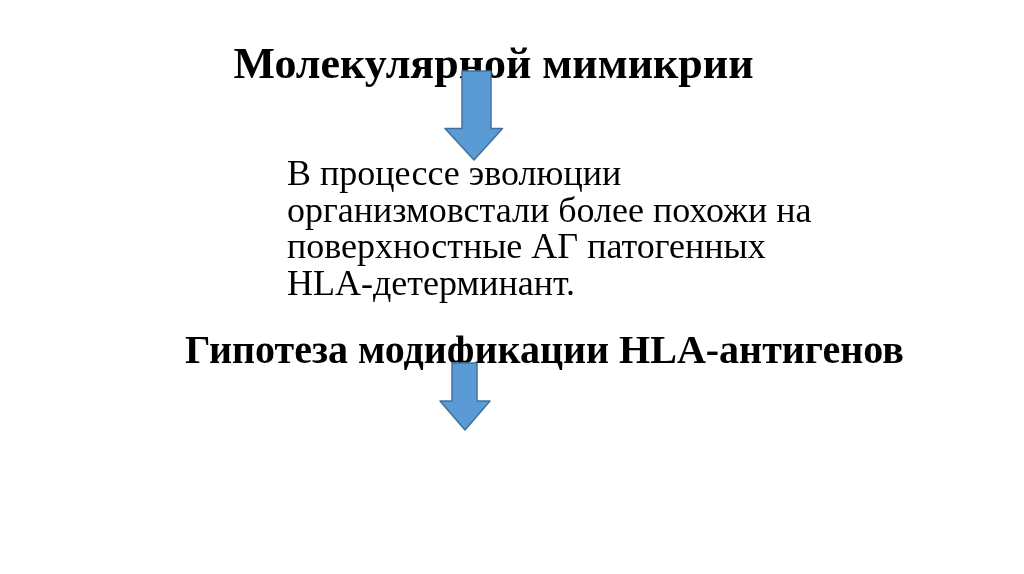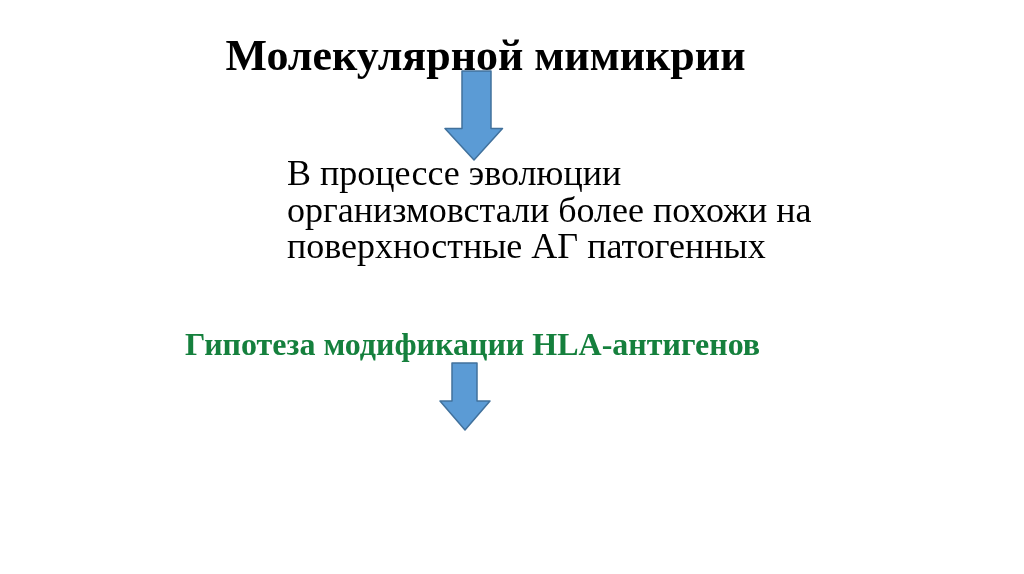--- a/index.html
+++ b/index.html
@@ -17,21 +17,21 @@
     width: 1024px;
     height: 574px;
     background: #ffffff;
     overflow: hidden;
   }
   .title {
     position: absolute;
     top: 22px;
     left: 0;
     width: 955px;
-    margin: 8px;
+    margin: 16px;
     text-align: center;
     font-size: 44px;
     font-weight: bold;
     color: #000000;
     white-space: nowrap;
   }
   .arrow {
     position: absolute;
     display: block;
   }
@@ -43,41 +43,42 @@
     top: 155px;
     font-size: 36px;
     line-height: 36.6px;
     color: #000000;
   }
   .paragraph div { white-space: nowrap; }
   .hypothesis {
     position: absolute;
     left: 185px;
     top: 326px;
-    font-size: 32px;
+    font-size: 40px;
     font-weight: bold;
-    color: #15803d;
+    color: #000000;
     white-space: nowrap;
   }
 </style>
 </head>
 <body>
 
 <div class="slide">
 
   <h1 class="title">Молекулярной мимикрии</h1>
 
   <svg class="arrow arrow-1" width="60" height="91" viewBox="0 0 60 91">
     <polygon points="18,1 47,1 47,58.5 58.5,58.5 30,90 1,58.5 18,58.5" stroke-width="1.5" stroke-linejoin="round" fill="#5B9BD5" stroke="#41719C"></polygon>
   </svg>
 
   <div class="paragraph">
     <div>В процессе эволюции</div>
     <div>организмовстали более похожи на</div>
     <div>поверхностные АГ патогенных</div>
+    <div>HLA-детерминант.</div>
   </div>
 
   <div class="hypothesis">Гипотеза модификации HLA-антигенов</div>
 
   <svg class="arrow arrow-2" width="52" height="69" viewBox="0 0 52 69">
     <polygon points="13,1 38,1 38,39 51,39 26,68 1,39 13,39" stroke-width="1.5" stroke-linejoin="round" fill="#5B9BD5" stroke="#41719C"></polygon>
   </svg>
 
 </div>
 

